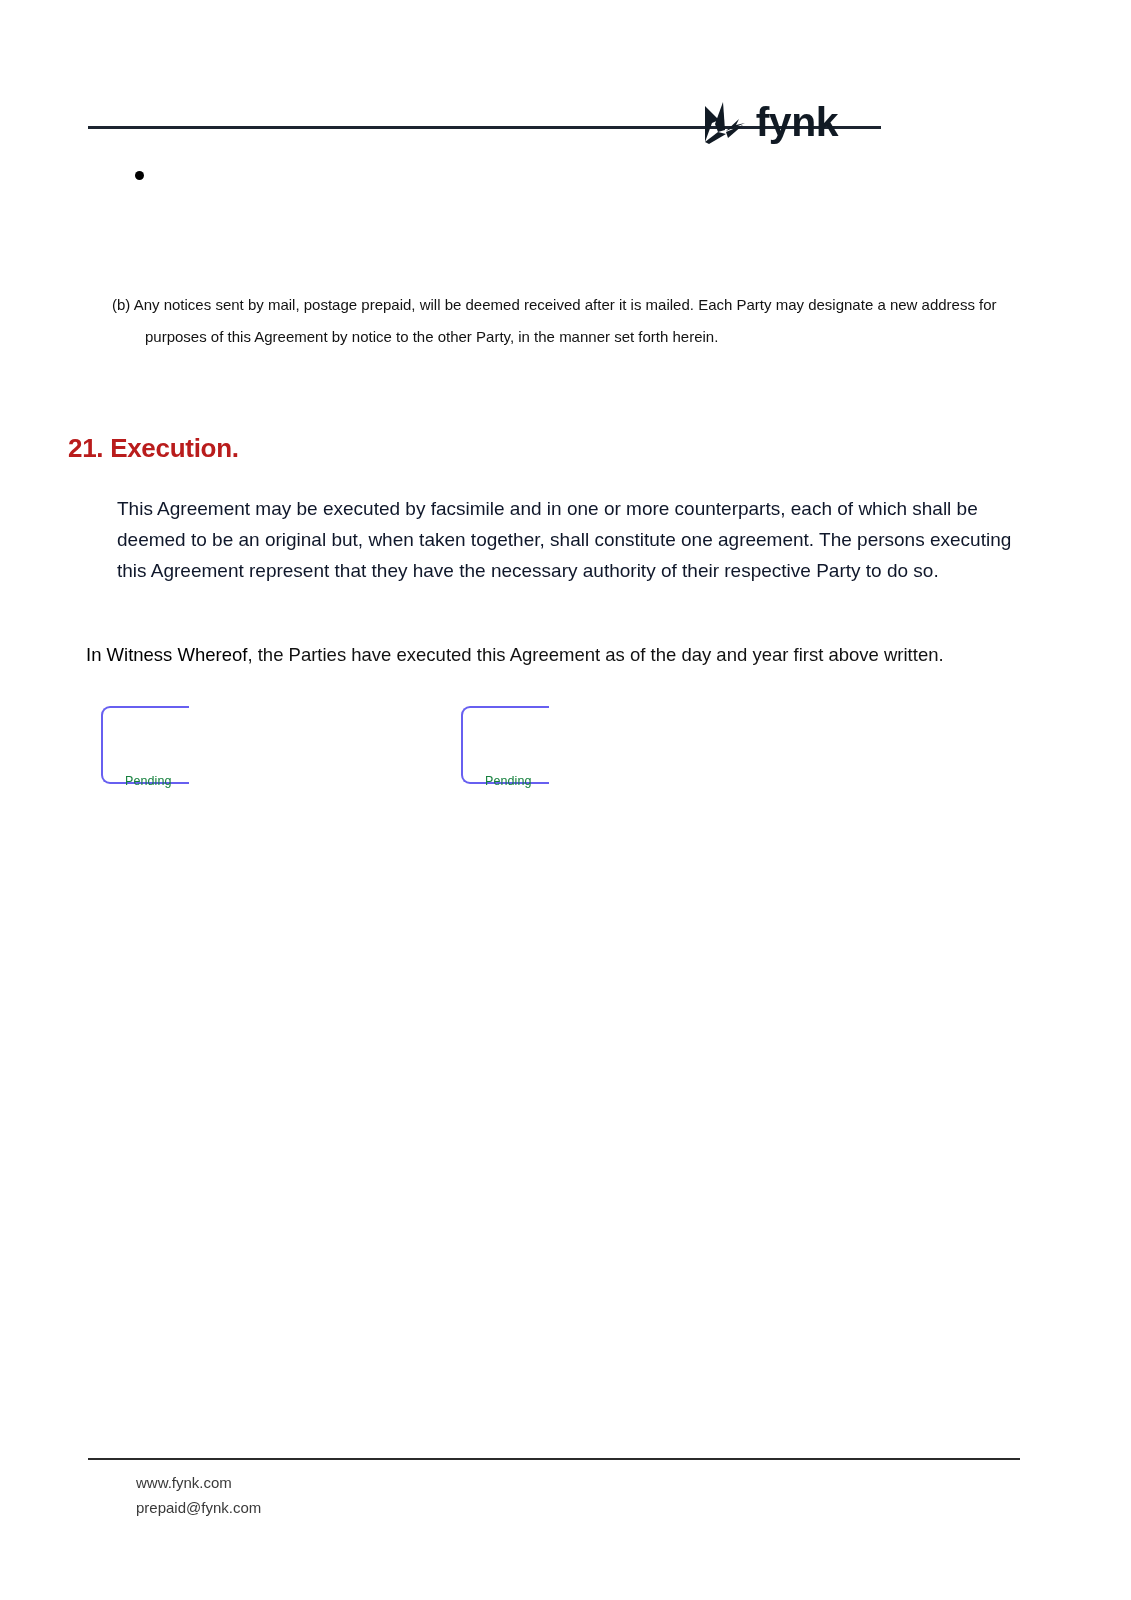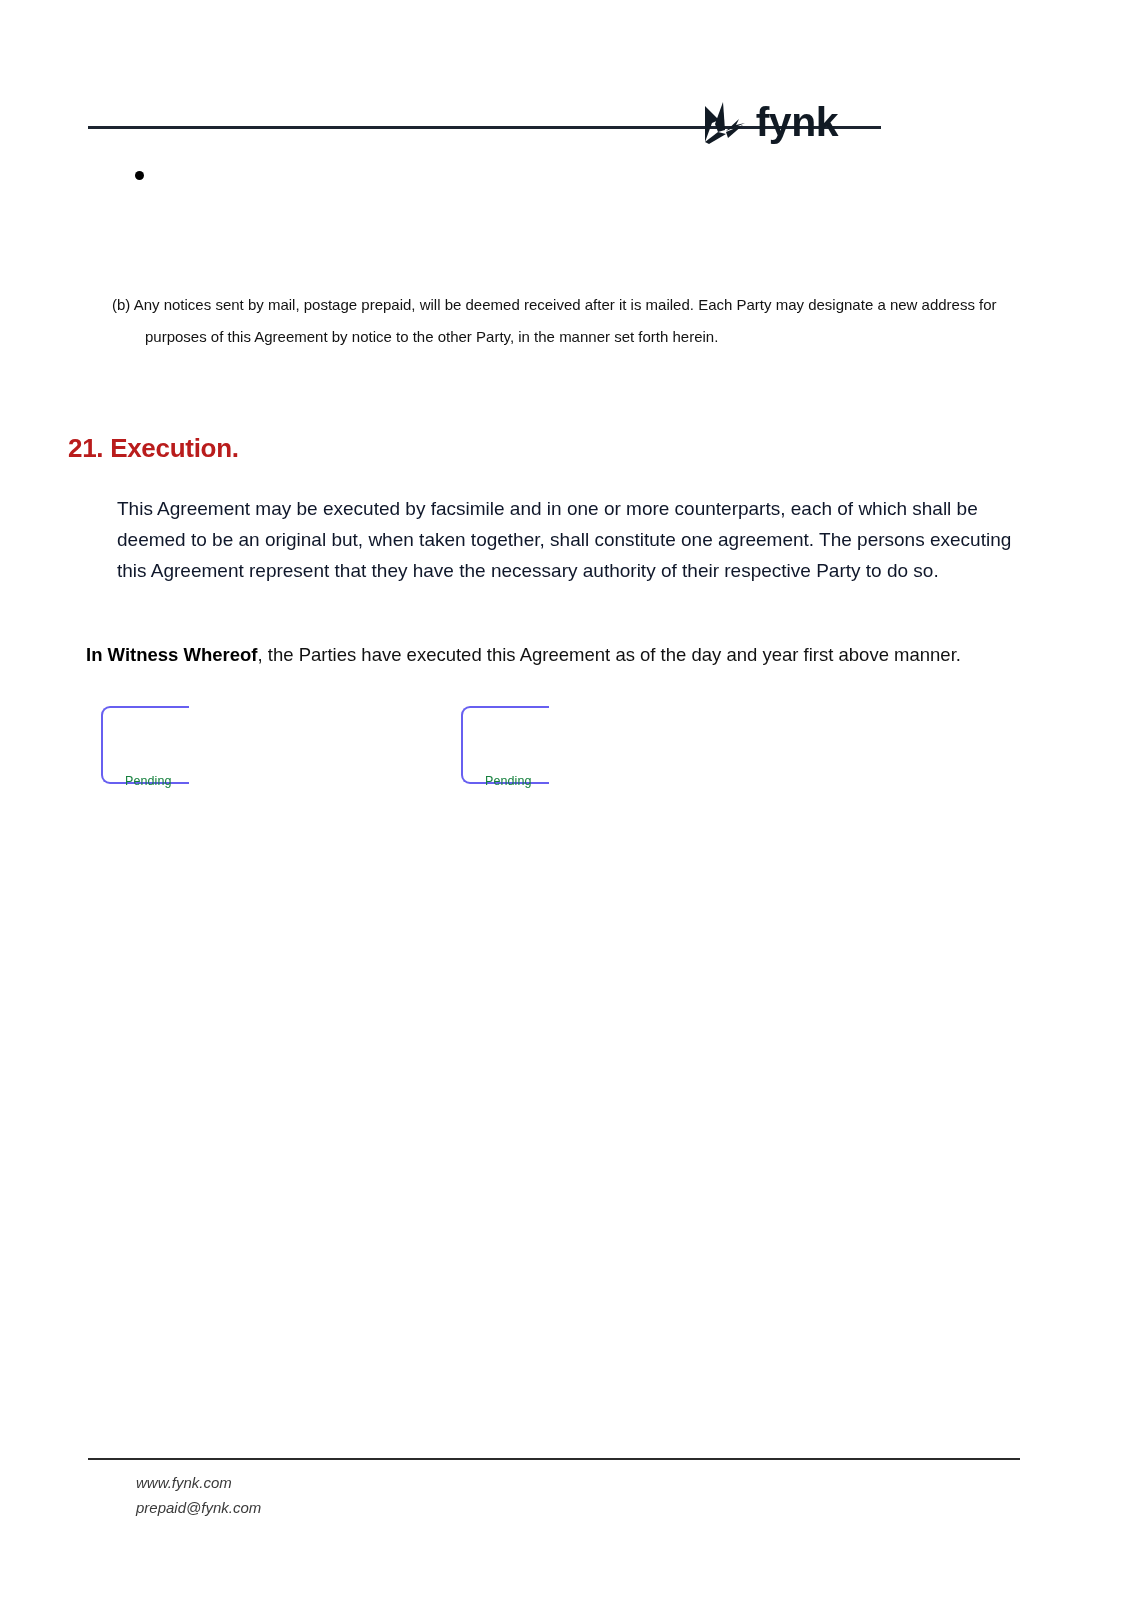--- a/index.html
+++ b/index.html
@@ -120,21 +120,21 @@
   .witness-para {
     position: absolute;
     left: 86px;
     top: 620px;
     width: 930px;
     font-size: 18.5px;
     line-height: 32px;
     color: #121212;
   }
   .witness-para b {
-    font-weight: bold;
+    font-weight: normal;
     color: #000000;
   }
 
   
   .sig-block {
     position: absolute;
     width: 200px;
     height: 90px;
   }
   .sig-1 { left: 101px; top: 706px; }
@@ -171,21 +171,21 @@
     background: #2b2b2b;
   }
   .footer-lines {
     position: absolute;
     left: 136px;
     top: 1470px;
     font-size: 15px;
     line-height: 25px;
     color: #3a3a3a;
   }
-  .footer-lines div { white-space: nowrap; font-style: italic; }
+  .footer-lines div { white-space: nowrap; }
 </style>
 </head>
 <body>
 
 <div class="page">
 
   <div class="header">
     <div class="header-rule"></div>
     <div class="logo">
       <svg class="logo-mark" viewBox="0 0 52 48" aria-hidden="true">
@@ -204,21 +204,21 @@
     <div class="empty-bullet">
       <span class="dot"></span><span></span>
     </div>
 
     <p class="clause">(b) Any notices sent by mail, postage prepaid, will be deemed received after it is mailed. Each Party may designate a new address for purposes of this Agreement by notice to the other Party, in the manner set forth herein.</p>
 
     <h2 class="heading">21. Execution.</h2>
 
     <p class="body-para">This Agreement may be executed by facsimile and in one or more counterparts, each of which shall be deemed to be an original but, when taken together, shall constitute one agreement. The persons executing this Agreement represent that they have the necessary authority of their respective Party to do so.</p>
 
-    <p class="witness-para"><b>In Witness Whereof</b><span>, the Parties have executed this Agreement as of the day and year first above manner.</span></p>
+    <p class="witness-para"><b>In Witness Whereof</b><span>, the Parties have executed this Agreement as of the day and year first above written.</span></p>
 
     <div class="sig-block sig-1">
       <div class="sig-bracket"></div>
       <div class="sig-status">Pending</div>
     </div>
 
     <div class="sig-block sig-2">
       <div class="sig-bracket"></div>
       <div class="sig-status">Pending</div>
     </div>

